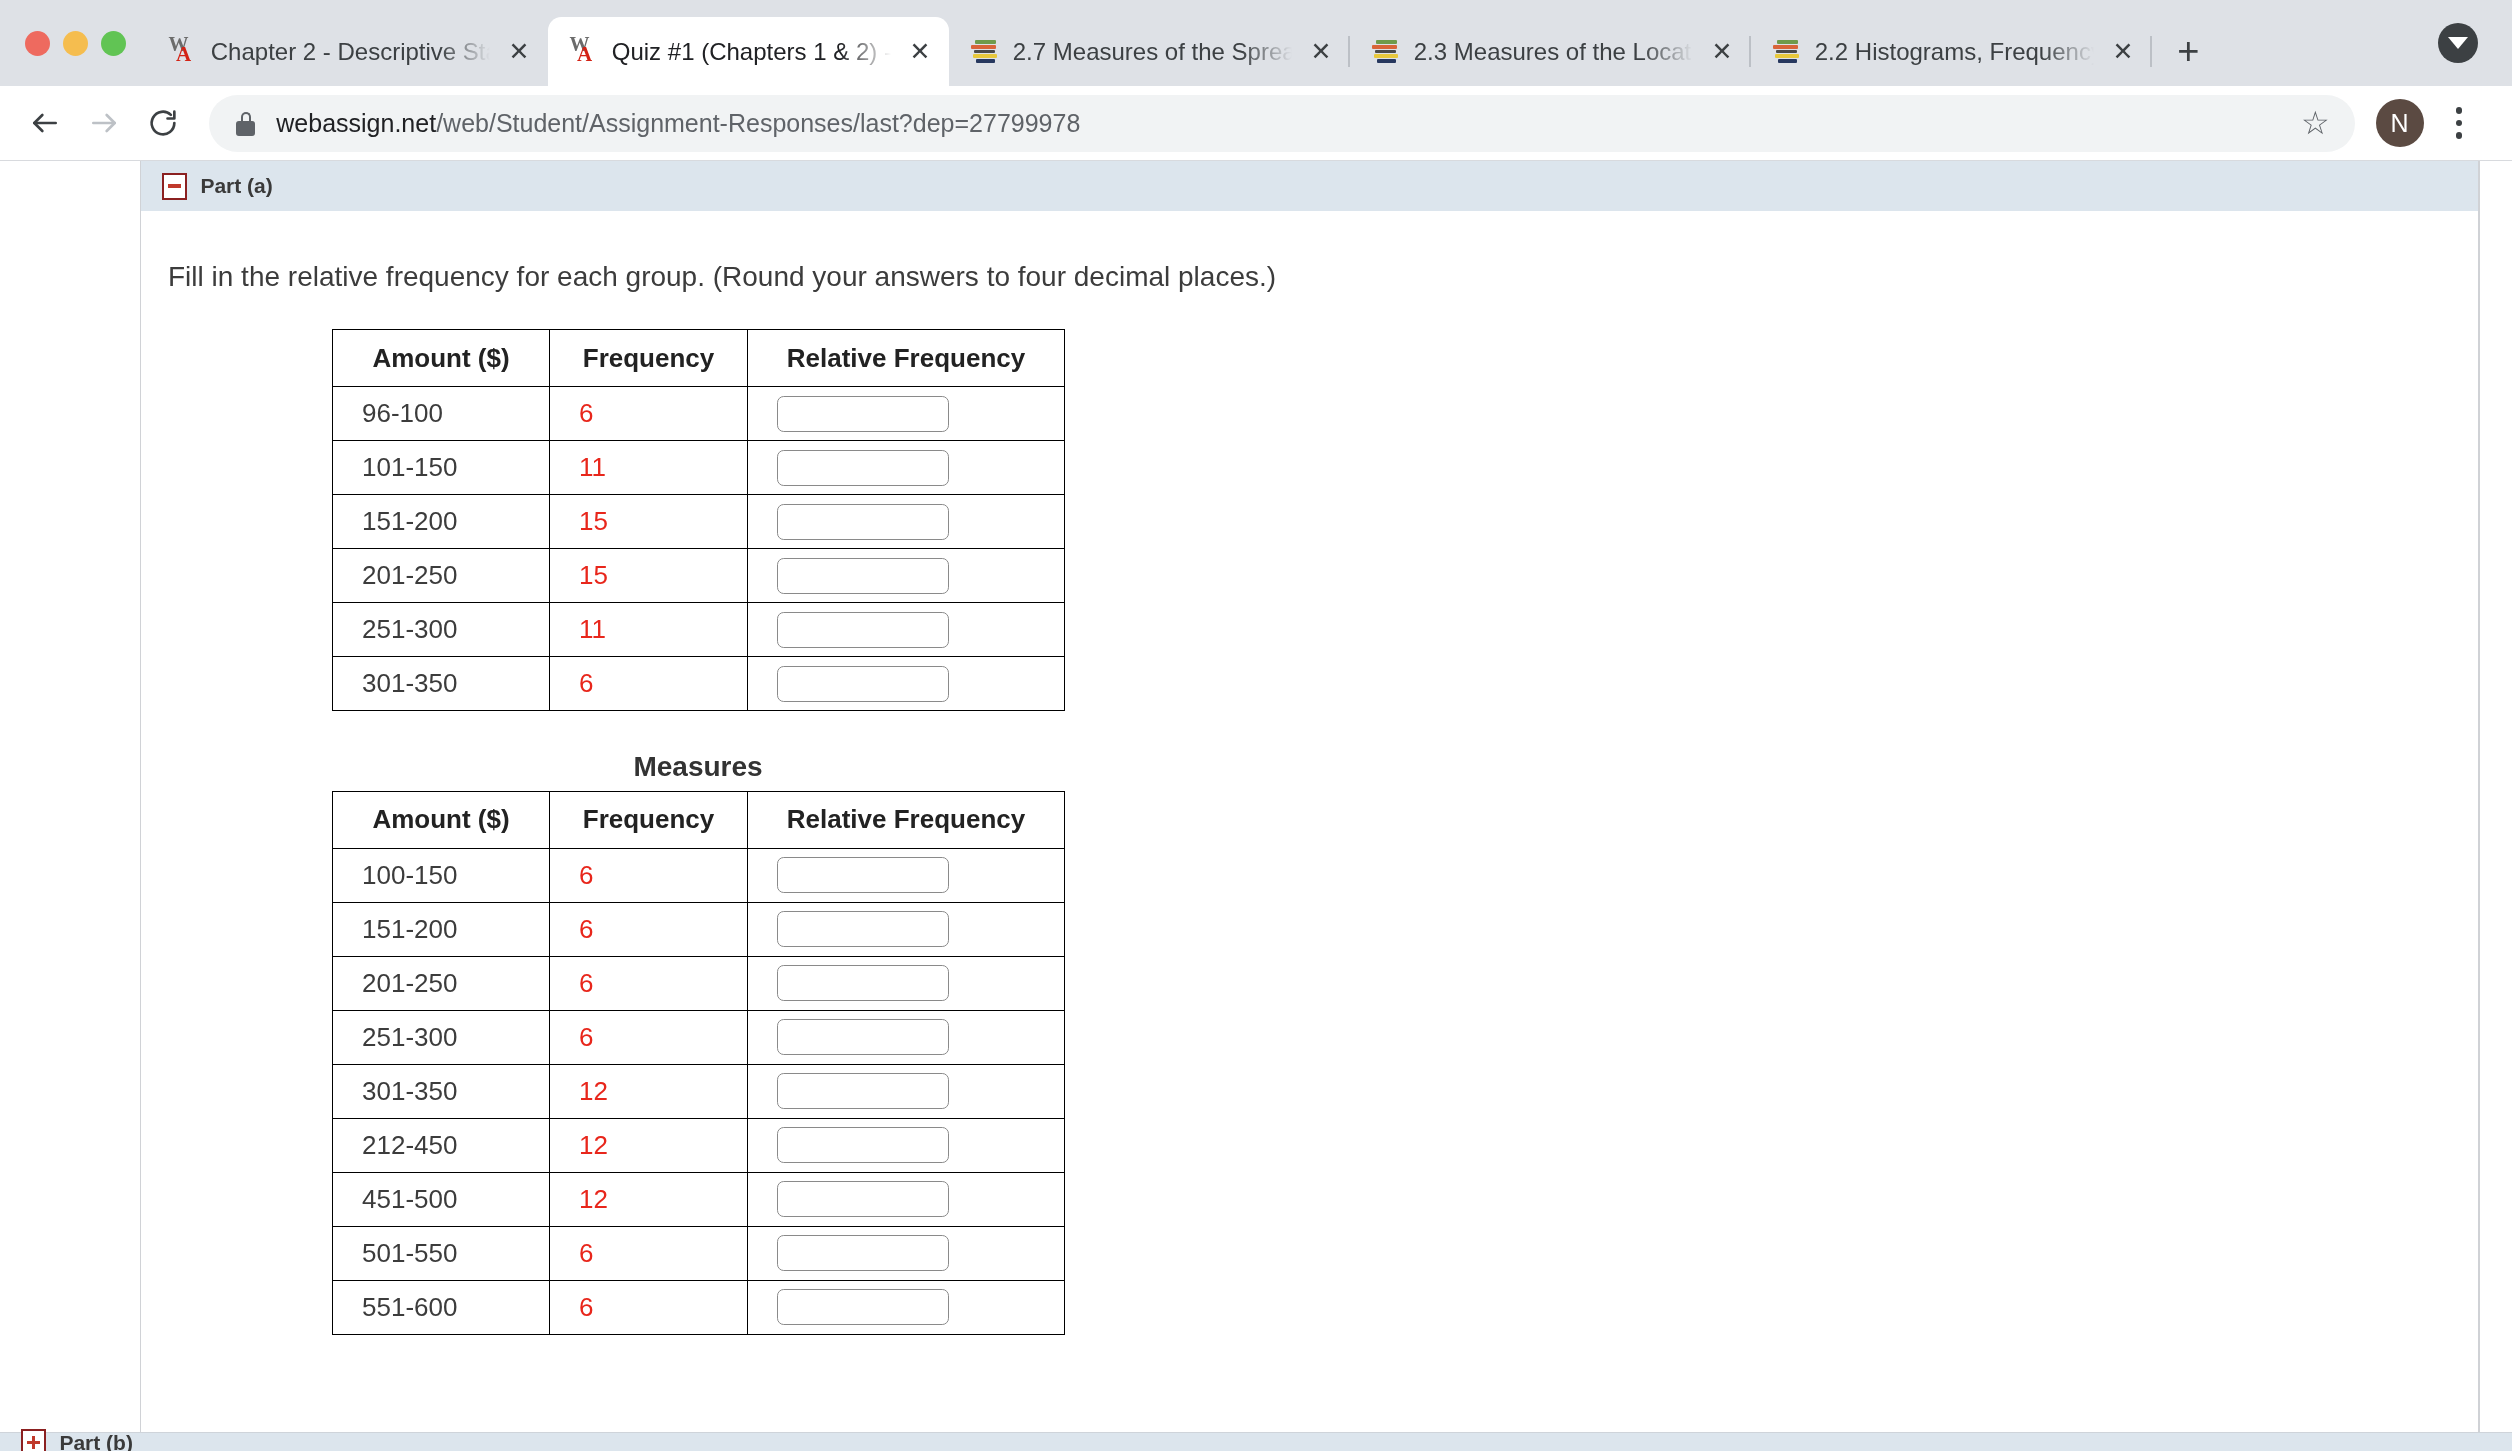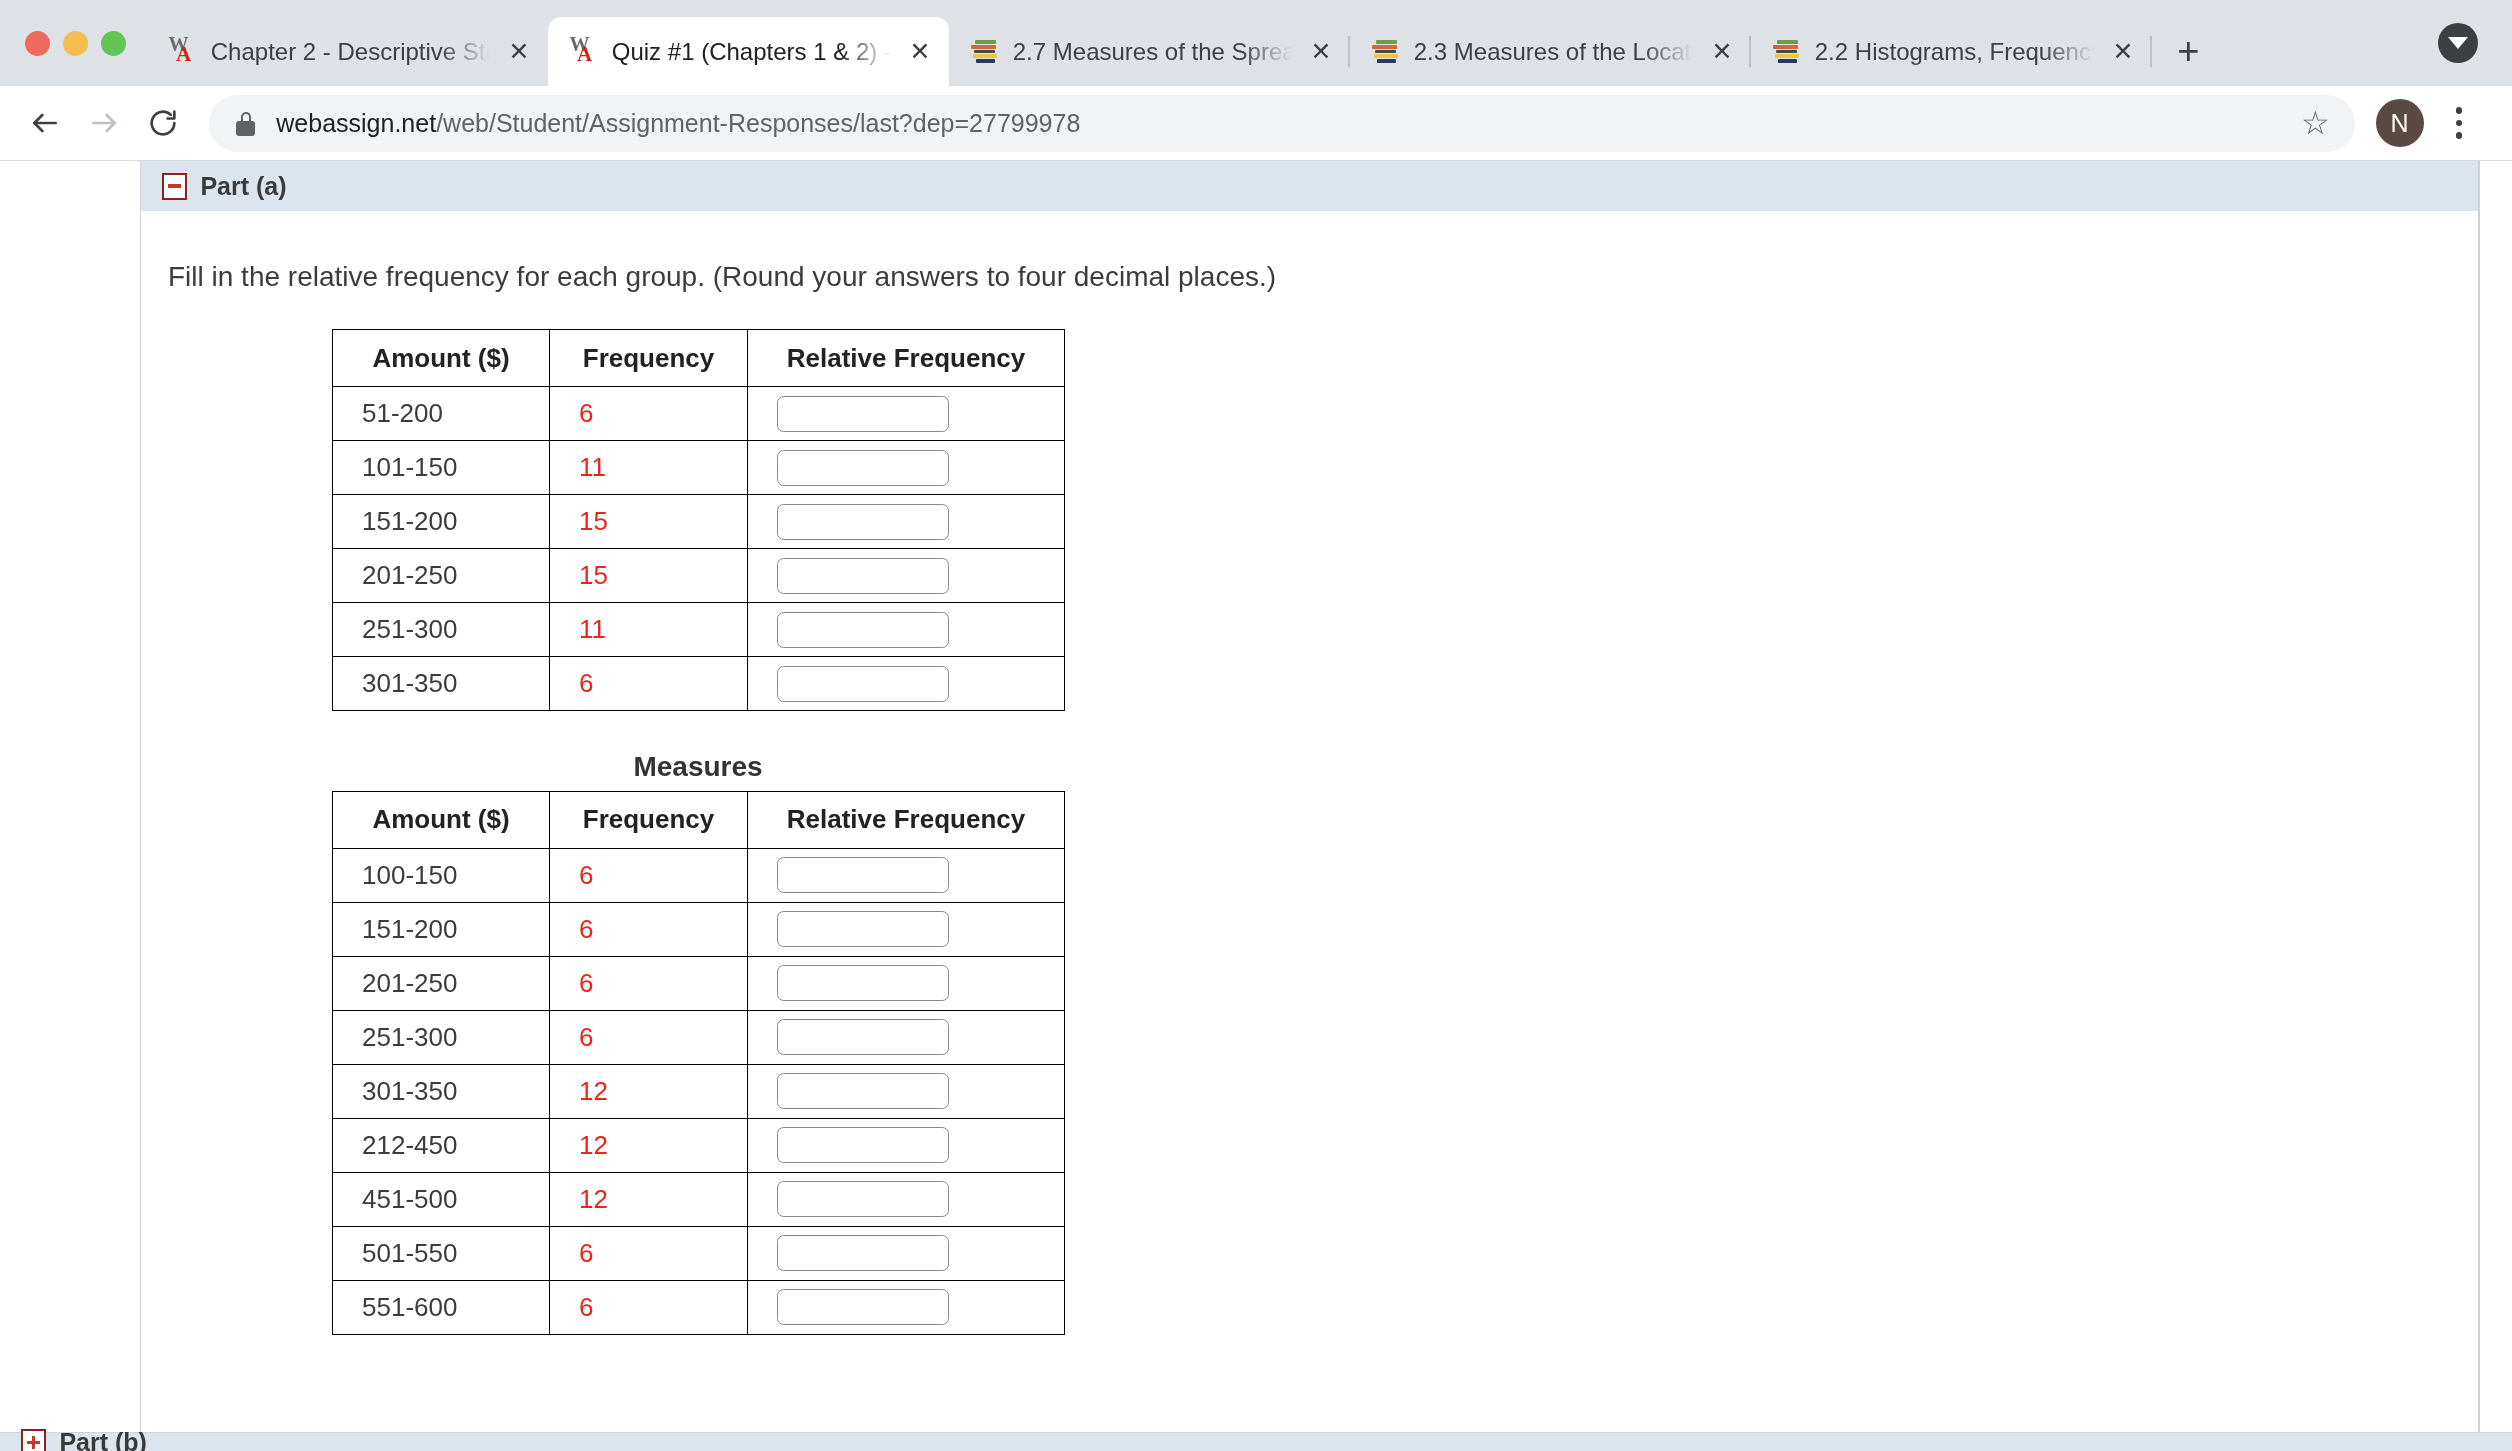--- a/index.html
+++ b/index.html
@@ -191,21 +191,21 @@
   .pm-box {
     width: 25px; height: 27px;
     border: 2.9px solid #8b2020;
     background: #ffffff;
     display: flex; align-items: center; justify-content: center;
     position: relative;
     flex: 0 0 25px;
   }
   .pm-box .h { width: 13.4px; height: 3.8px; background: #c0392b; display: block; }
   .pm-box .v { width: 3.8px; height: 13.4px; background: #c0392b; display: block; position: absolute; }
-  .part-label { font-size: 25px; font-weight: bold; color: #3a3a3a; }
+  .part-label { font-size: 21px; font-weight: bold; color: #3a3a3a; }
 
   .prompt {
     font-size: 28px;
     color: #3c3c3c;
     padding: 50px 0 0 27px;
   }
 
   
   .table-block { margin-left: 191px; }
   .table-caption {
@@ -394,21 +394,21 @@
               </colgroup>
               <thead>
                 <tr>
                   <th>Amount ($)</th>
                   <th>Frequency</th>
                   <th>Relative Frequency</th>
                 </tr>
               </thead>
               <tbody>
                 <tr>
-                  <td class="amount">51-200</td>
+                  <td class="amount">96-100</td>
                   <td class="freq">6</td>
                   <td class="rel">
                     <input type="text" class="answer-box" value="" style="">
                   </td>
                 </tr>
                 <tr>
                   <td class="amount">101-150</td>
                   <td class="freq">11</td>
                   <td class="rel">
                     <input type="text" class="answer-box" value="" style="">

